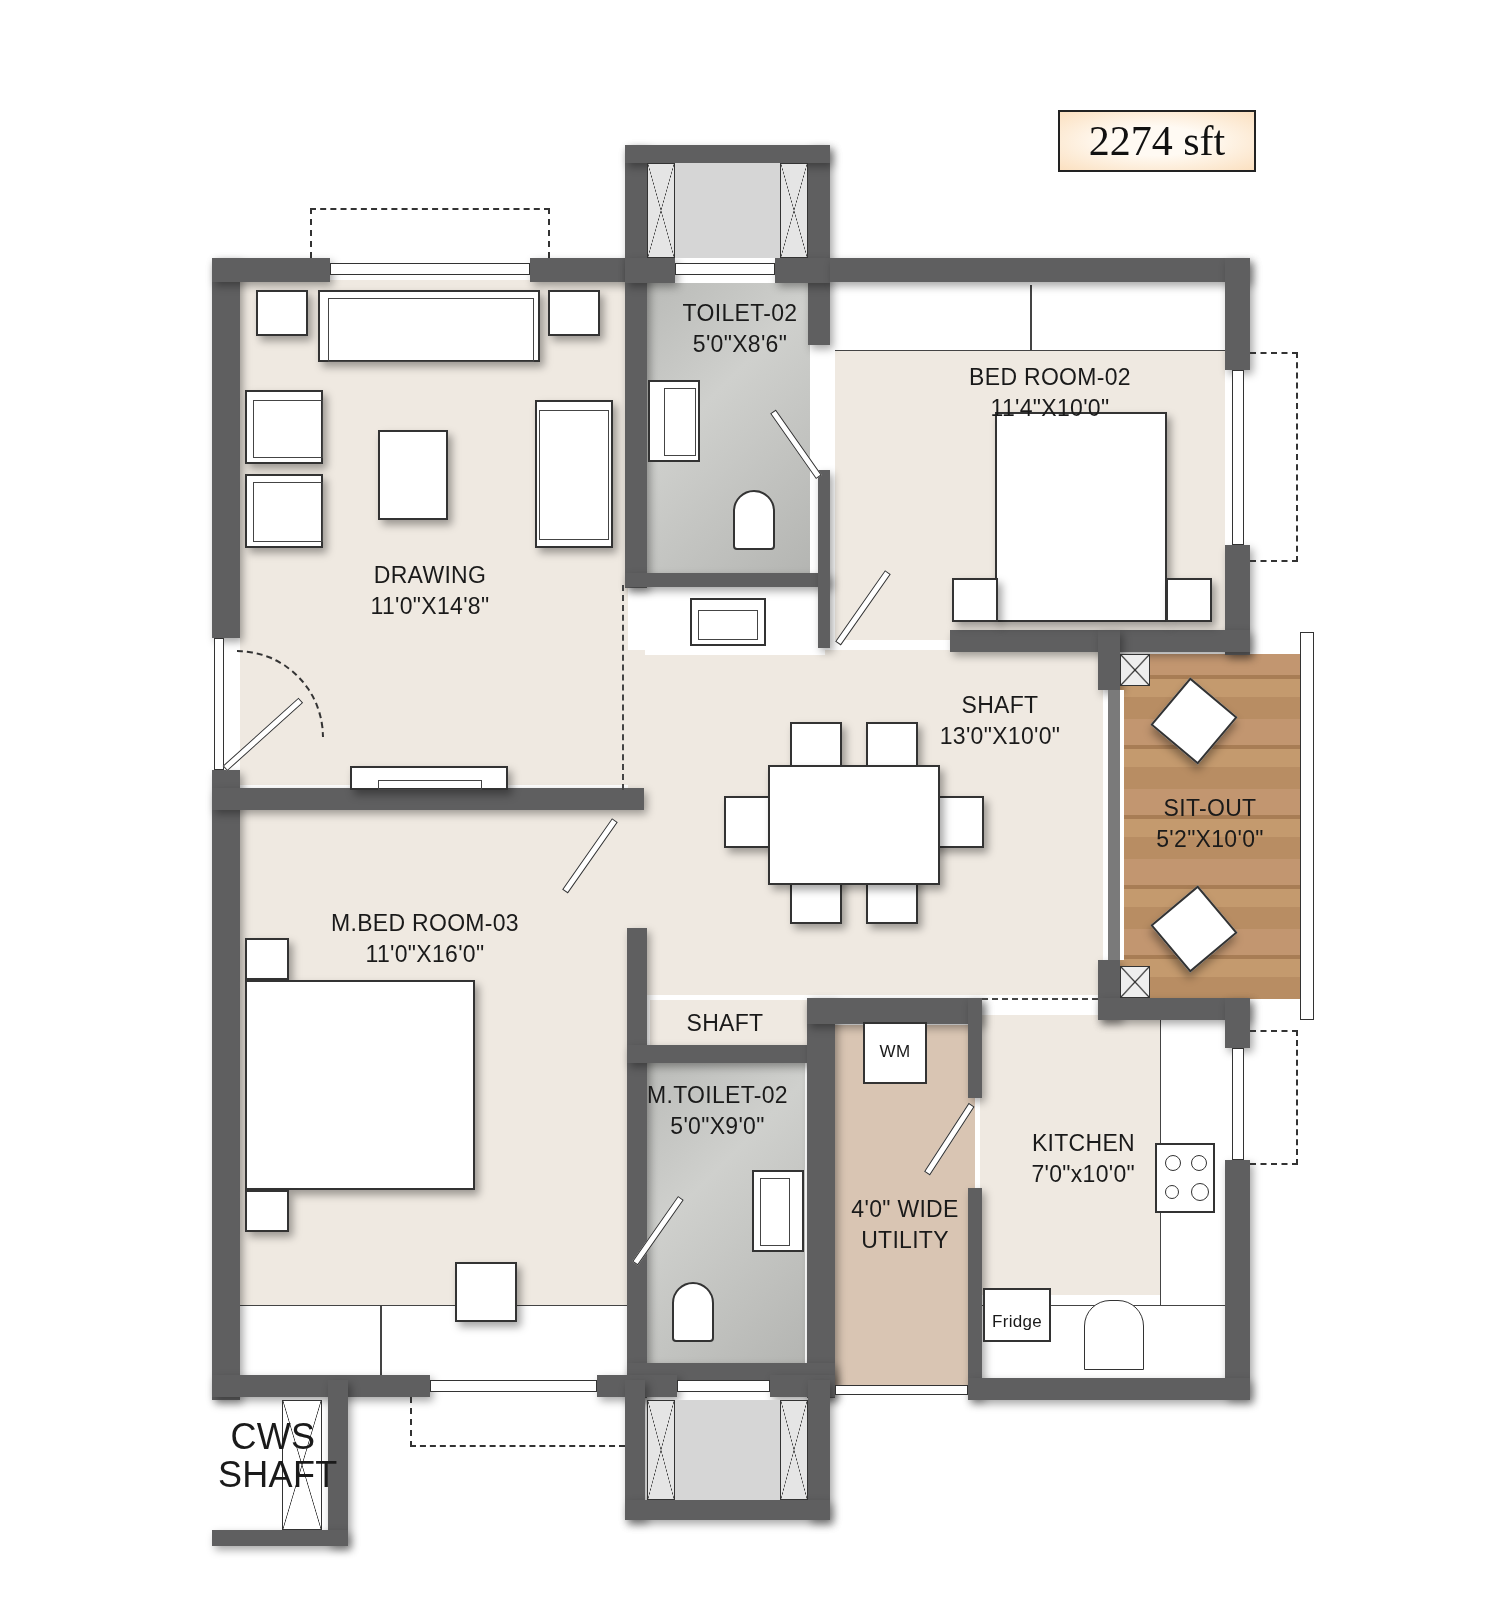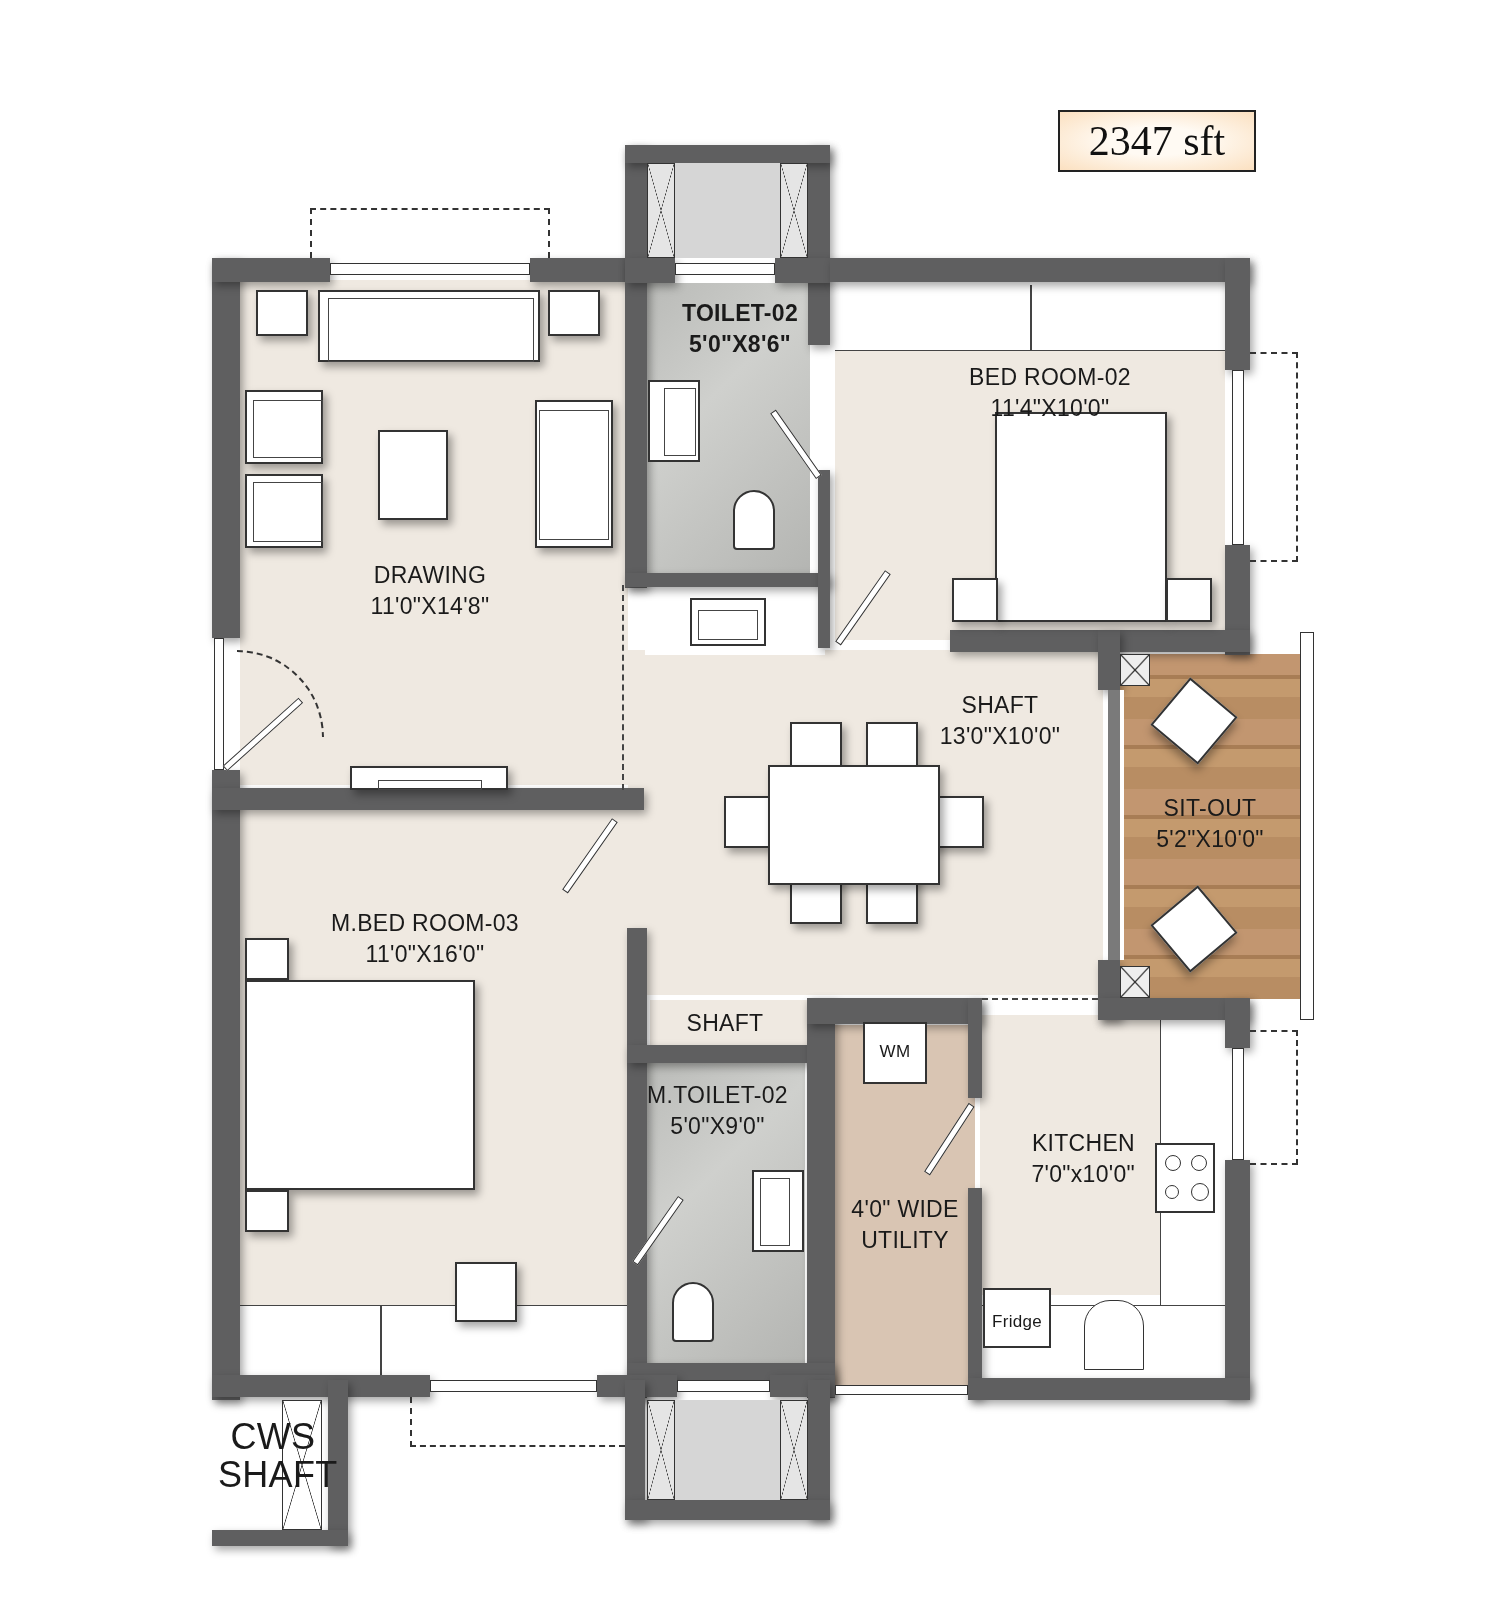--- a/index.html
+++ b/index.html
@@ -14,21 +14,21 @@
   .furn-in{position:absolute;border:1.5px solid #444;box-sizing:border-box;}
   .label{position:absolute;color:#1a1a1a;text-align:center;font-size:23px;line-height:31px;letter-spacing:0.3px;white-space:nowrap;}
   .dash{position:absolute;box-sizing:border-box;}
   .window{position:absolute;background:#ffffff;border:1.5px solid #333;box-sizing:border-box;}
   .xbox{position:absolute;background:#fff;border:1.5px solid #333;box-sizing:border-box;}
   .area-badge{position:absolute;left:1058px;top:110px;width:198px;height:62px;border:2px solid #222;box-sizing:border-box;background:radial-gradient(ellipse at center,#fffaf3 35%,#fbe0c0 100%);font-family:"Liberation Serif",serif;font-size:42px;line-height:58px;text-align:center;color:#111;}
 </style>
 </head>
 <body>
 
-<div class="area-badge">2347 sft</div>
+<div class="area-badge">2274 sft</div>
 
 <div class="floor" style="left:240px;top:280px;width:388px;height:505px;"></div>
 <div class="floor" style="left:628px;top:650px;width:475px;height:345px;"></div>
 <div class="floor" style="left:835px;top:350px;width:390px;height:290px;"></div>
 <div class="floor" style="left:240px;top:810px;width:392px;height:495px;"></div>
 <div class="floor" style="left:650px;top:1000px;width:160px;height:45px;"></div>
 <div class="floor" style="left:980px;top:1015px;width:180px;height:280px;"></div>
 <div class="floor-grey" style="left:645px;top:283px;width:165px;height:290px;"></div>
 <div class="floor-grey" style="left:635px;top:1063px;width:170px;height:300px;"></div>
 <div class="floor-util" style="left:835px;top:1025px;width:140px;height:370px;"></div>
@@ -176,38 +176,38 @@
 <div class="furn" style="left:863px;top:1022px;width:64px;height:62px;box-shadow:none;">
     <div class="label" style="left:0;top:14px;width:60px;font-size:17px;line-height:28px;">WM</div>
   </div>
 
 <div class="furn" style="left:1155px;top:1143px;width:60px;height:70px;box-shadow:none;">
   <div class="abs" style="left:8px;top:10px;width:14px;height:14px;border:1.5px solid #333;border-radius:50%;"></div>
   <div class="abs" style="left:34px;top:10px;width:14px;height:14px;border:1.5px solid #333;border-radius:50%;"></div>
   <div class="abs" style="left:8px;top:40px;width:12px;height:12px;border:1.5px solid #333;border-radius:50%;"></div>
   <div class="abs" style="left:34px;top:38px;width:16px;height:16px;border:1.5px solid #333;border-radius:50%;"></div>
 </div>
-<div class="furn" style="left:983px;top:1288px;width:68px;height:60px;box-shadow:none;">
+<div class="furn" style="left:983px;top:1288px;width:68px;height:54px;box-shadow:none;">
     <div class="label" style="left:0;top:18px;width:64px;font-size:17px;line-height:28px;">Fridge</div>
   </div>
 <div class="abs" style="left:1084px;top:1300px;width:60px;height:70px;border:1.5px solid #333;border-radius:26px 26px 0 0;box-sizing:border-box;background:#fff;"></div>
 
 <div class="abs" style="left:150px;top:650px;width:170px;height:170px;border:2px dashed #333;border-radius:50%;clip-path:inset(0 0 50% 50%);"></div>
 <div class="abs" style="left:225px;top:712px;width:100px;height:5px;background:#fff;border:1.5px solid #333;transform:rotate(-42deg);transform-origin:left center;top:765px;"></div>
 <div class="abs" style="left:565px;top:888px;width:85px;height:5px;background:#fff;border:1.5px solid #333;transform:rotate(-55deg);transform-origin:left center;"></div>
 <div class="abs" style="left:838px;top:640px;width:85px;height:5px;background:#fff;border:1.5px solid #333;transform:rotate(-55deg);transform-origin:left center;"></div>
 <div class="abs" style="left:773px;top:408px;width:78px;height:5px;background:#fff;border:1.5px solid #333;transform:rotate(55deg);transform-origin:left center;"></div>
 <div class="abs" style="left:635px;top:1260px;width:78px;height:5px;background:#fff;border:1.5px solid #333;transform:rotate(-55deg);transform-origin:left center;"></div>
 <div class="abs" style="left:927px;top:1170px;width:80px;height:5px;background:#fff;border:1.5px solid #333;transform:rotate(-57deg);transform-origin:left center;"></div>
 
 <div class="label" style="left:330px;top:560px;width:200px;">
   <div>DRAWING</div>
   <div>11'0"X14'8"</div>
 </div>
-<div class="label" style="left:650px;top:298px;width:180px;font-weight:bold;">
+<div class="label" style="left:650px;top:298px;width:180px;">
   <div>TOILET-02</div>
   <div>5'0"X8'6"</div>
 </div>
 <div class="label" style="left:935px;top:362px;width:230px;">
   <div>BED ROOM-02</div>
   <div>11'4"X10'0"</div>
 </div>
 <div class="label" style="left:900px;top:690px;width:200px;">
   <div>SHAFT</div>
   <div>13'0"X10'0"</div>

